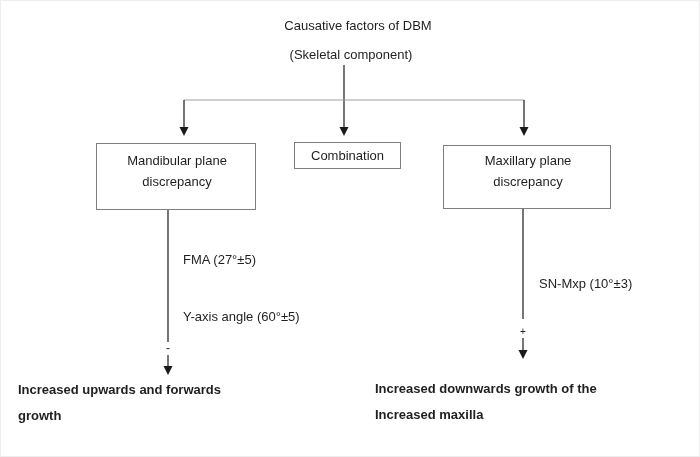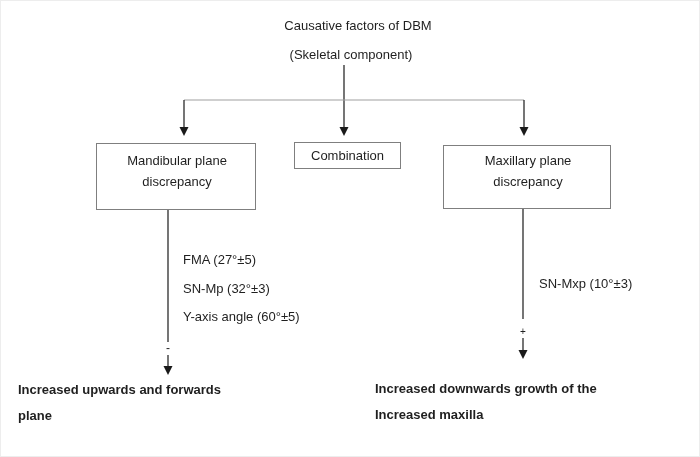--- a/index.html
+++ b/index.html
@@ -60,31 +60,30 @@
   <div class="node-box center" style="left:293px; top:141px; width:107px; height:27px; line-height:25px;">
     <div>Combination</div>
   </div>
 
   <div class="node-box" style="left:442px; top:144px; width:168px; height:64px; padding:4px 8px 0 10px;">
     <div>Maxillary plane</div>
     <div>discrepancy</div>
   </div>
 
   <div class="measurement" style="left:182px; top:251px;">FMA (27°±5)</div>
-  <div class="measurement" style="left:182px; top:280px;">SN-Mp (32°±3)</div>
   <div class="measurement" style="left:182px; top:308px;">Y-axis angle (60°±5)</div>
 
   <div class="measurement" style="left:538px; top:275px;">SN-Mxp (10°±3)</div>
 
   <div class="symbol" style="left:157px; top:342px; font-size:12px;">-</div>
   <div class="symbol" style="left:512px; top:326px; font-size:10px;">+</div>
 
   <div class="outcome" style="left:17px; top:381px;">
     <div class="l1">Increased upwards and forwards</div>
-    <div class="l2">plane</div>
+    <div class="l2">growth</div>
   </div>
 
   <div class="outcome" style="left:374px; top:380px;">
     <div class="l1">Increased downwards growth of the</div>
     <div class="l2">Increased maxilla</div>
   </div>
 
 </div>
 
 </body></html>

